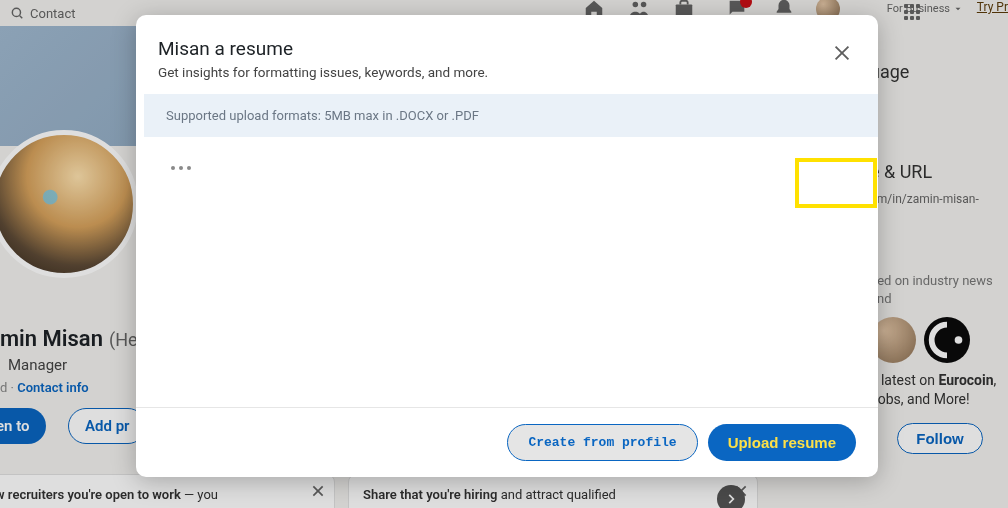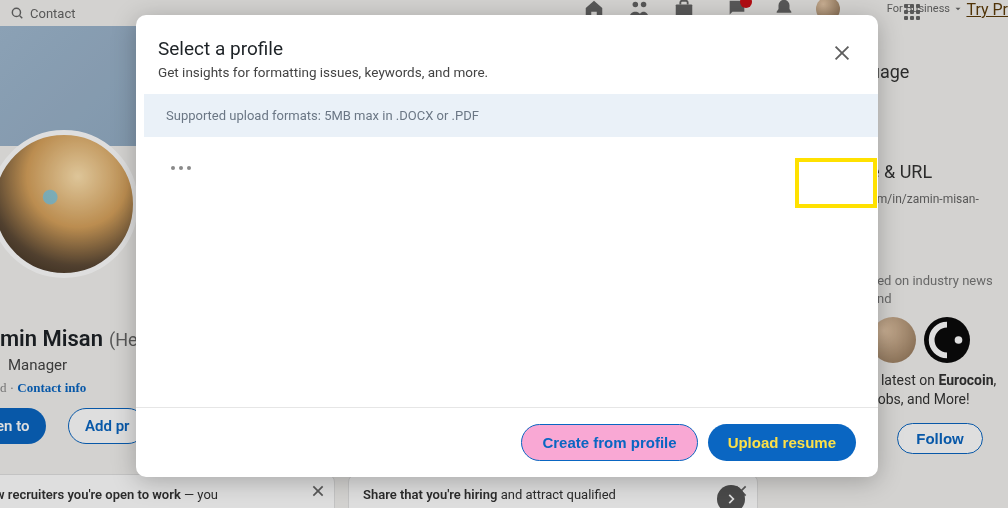--- a/index.html
+++ b/index.html
@@ -2,36 +2,36 @@
 <html><head>
 <meta charset="utf-8">
 <style>
   * { box-sizing: border-box; margin: 0; padding: 0; }
   html, body { width: 1008px; height: 508px; overflow: hidden; font-family: -apple-system, BlinkMacSystemFont, "Segoe UI", Roboto, Helvetica, Arial, sans-serif; color: #1d2226; }
   .bg { position: relative; width: 1008px; height: 508px; background: #f3f2ef; }
   .topbar { position: absolute; top: 0; left:0; right:0; height: 26px; display:flex; align-items:center; }
   .search-pill { position:absolute; left:0; top:0; height:26px; width:140px; display:flex; align-items:center; color:#666; font-size:13px; }
   .search-pill svg { margin: 0 6px 0 10px; }
   .for-biz { position:absolute; right:45px; top:2px; font-size:11px; color:#666; display:flex; align-items:center; }
-  .try-prem { position:absolute; right:0; top:0; font-size:16px; text-decoration:underline; color:#5c3b09; }
+  .try-prem { position:absolute; right:0; top:0; font-size:12px; text-decoration:underline; color:#5c3b09; }
   .nine-dots { position:absolute; top:-2px; right:70px; display:grid; grid-template-columns:repeat(3,4px); grid-template-rows:repeat(3,4px); gap:2px; }
   .nine-dots i { width:4px; height:4px; background:#666; border-radius:1px; display:block; }
   .avatar-top { position:absolute; top:-3px; right:130px; width:24px; height:24px; border-radius:50%; background: radial-gradient(circle at 30% 30%, #e7c9a9, #8b6f52); }
   .nav-bell { position:absolute; top:-2px; right:165px; width:22px;height:22px; color:#666; }
   .nav-msg-dot { position:absolute; top:-3px; right:210px; width:24px;height:20px; }
   .nav-msg-dot .dot { position:absolute; width:12px;height:12px;border-radius:50%;background:#cc1016; top:-1px; right:-2px; }
   .nav-icon-grey { position:absolute; top:-2px; width:22px;height:22px; color:#666; }
 
   .cover { position:absolute; top:26px; left:0; width:760px; height:120px; background: linear-gradient(135deg,#a0b9d0 0%, #7a94ad 100%); }
   .profile-pic { position:absolute; top:130px; left:-10px; width:148px; height:148px; border-radius:50%; border:5px solid #fff; background: radial-gradient(circle at 60% 30%, #ffe3b0 0%, #d7a25c 40%, #5d4a36 70%, #2b2016 100%); overflow:hidden; }
   .profile-pic::after{ content:""; position:absolute; inset:0; background: radial-gradient(circle at 40% 45%, rgba(120,200,230,.8) 0 6%, transparent 7%); }
   .name-row { position:absolute; top:326px; left:0; font-size:22px; font-weight:600; display:flex; align-items:baseline; }
   .name-row .pronoun { font-size:18px; font-weight:400; color:#666; margin-left:6px;}
   .title-row { position:absolute; top:356px; left:8px; font-size:15px; color:#444;}
-  .loc-row { position:absolute; top:380px; left:0; font-size:13px;font-family:Liberation Serif, serif; }
+  .loc-row { position:absolute; top:380px; left:0; font-size:13px; }
   .loc-row .sep{color:#888;}
   .loc-row a{ color:#0a66c2; font-weight:600; text-decoration:none; }
   .pill-open { position:absolute; top:408px; left:-20px; height:36px; padding:0 16px; border-radius:18px; background:#0a66c2; color:#fff; font-weight:600; font-size:15px; display:flex; align-items:center; }
   .pill-add { position:absolute; top:408px; left:68px; height:36px; padding:0 16px; border-radius:18px; border:1.5px solid #0a66c2; color:#0a66c2; font-weight:600; font-size:15px; display:flex; align-items:center; background:#fff; }
 
   .card-bottom { position:absolute; top:474px; height:50px; background:#fff; border:1px solid #e0e0e0; border-radius:8px; font-size:13px; color:#333; padding:12px 14px; }
   .card-bottom.left { left:-20px; width:355px; }
   .card-bottom.right { left:348px; width:410px; }
   .card-bottom b { font-weight:600; }
   .card-bottom .x { position:absolute; top:8px; right:8px; color:#666; }
@@ -53,21 +53,21 @@
   .modal-header p { font-size:13.5px; color:#444; margin-top:4px; }
   .modal-close { position:absolute; top:24px; right:22px; width:28px; height:28px; display:flex; align-items:center; justify-content:center; color:#666; cursor:pointer; border-radius:50%; }
   .format-bar { background:#eaf1f8; color:#6b7785; font-size:13px; padding:14px 22px;margin-left:8px; }
   .resume-row { padding:14px 22px 0 28px; display:flex; justify-content:space-between; align-items:flex-start;}
   .resume-row .title { font-weight:600; font-size:15px; }
   .resume-row .meta { color:#666; font-size:14px; margin-top:2px; }
   .more-btn { width:34px;height:34px; border-radius:50%; display:flex; align-items:center; justify-content:center; color:#666; cursor:pointer;}
   .more-btn span { width:4px;height:4px;border-radius:50%;background:#8a8a8a; margin:0 2px;}
   .highlight-box { position:absolute; border:4px solid #ffe100; width:82px; height:50px; pointer-events:none; }
   .modal-footer { margin-top:auto; border-top:1px solid #e6e6e6; padding:16px 22px; display:flex; justify-content:flex-end; gap:10px; }
-  .btn-outline { border:1.5px solid #0a66c2; color:#0a66c2; background:#f9a8d4; border-radius:22px; padding:9px 20px; font-weight:600; font-size:15px; cursor:pointer; }
+  .btn-outline { border:1.5px solid #0a66c2; color:#0a66c2; background:#e5e5e5; border-radius:22px; padding:9px 20px; font-weight:600; font-size:13px; cursor:pointer;font-family:Liberation Mono, monospace; }
   .btn-primary { border:none; background:#0a66c2; color:#fde047; border-radius:22px; padding:10px 20px; font-weight:600; font-size:15px; cursor:pointer; }
 </style>
 </head>
 <body>
 
 <div class="bg">
   <div class="topbar">
     <div class="search-pill">
       <svg width="14" height="14" viewBox="0 0 24 24" fill="none" stroke="currentColor" stroke-width="2.5">
           <circle cx="11" cy="11" r="7"></circle>
@@ -189,21 +189,21 @@
       <div style="margin-top:14px; text-align:center;">
         <button class="follow-btn">Follow</button>
       </div>
     </div>
   </div>
 
   <div class="overlay"></div>
 
   <div class="modal">
     <div class="modal-header">
-      <h2>Select a profile</h2>
+      <h2>Misan a resume</h2>
       <p>Get insights for formatting issues, keywords, and more.</p>
       <div class="modal-close">
         <svg width="22" height="22" viewBox="0 0 24 24" fill="none" stroke="#5e5e5e" stroke-width="2">
             <line x1="5" y1="5" x2="19" y2="19"></line>
             <line x1="19" y1="5" x2="5" y2="19"></line>
           </svg>
       </div>
     </div>
     <div class="format-bar">Supported upload formats: 5MB max in .DOCX or .PDF</div>
     <div class="resume-row">

